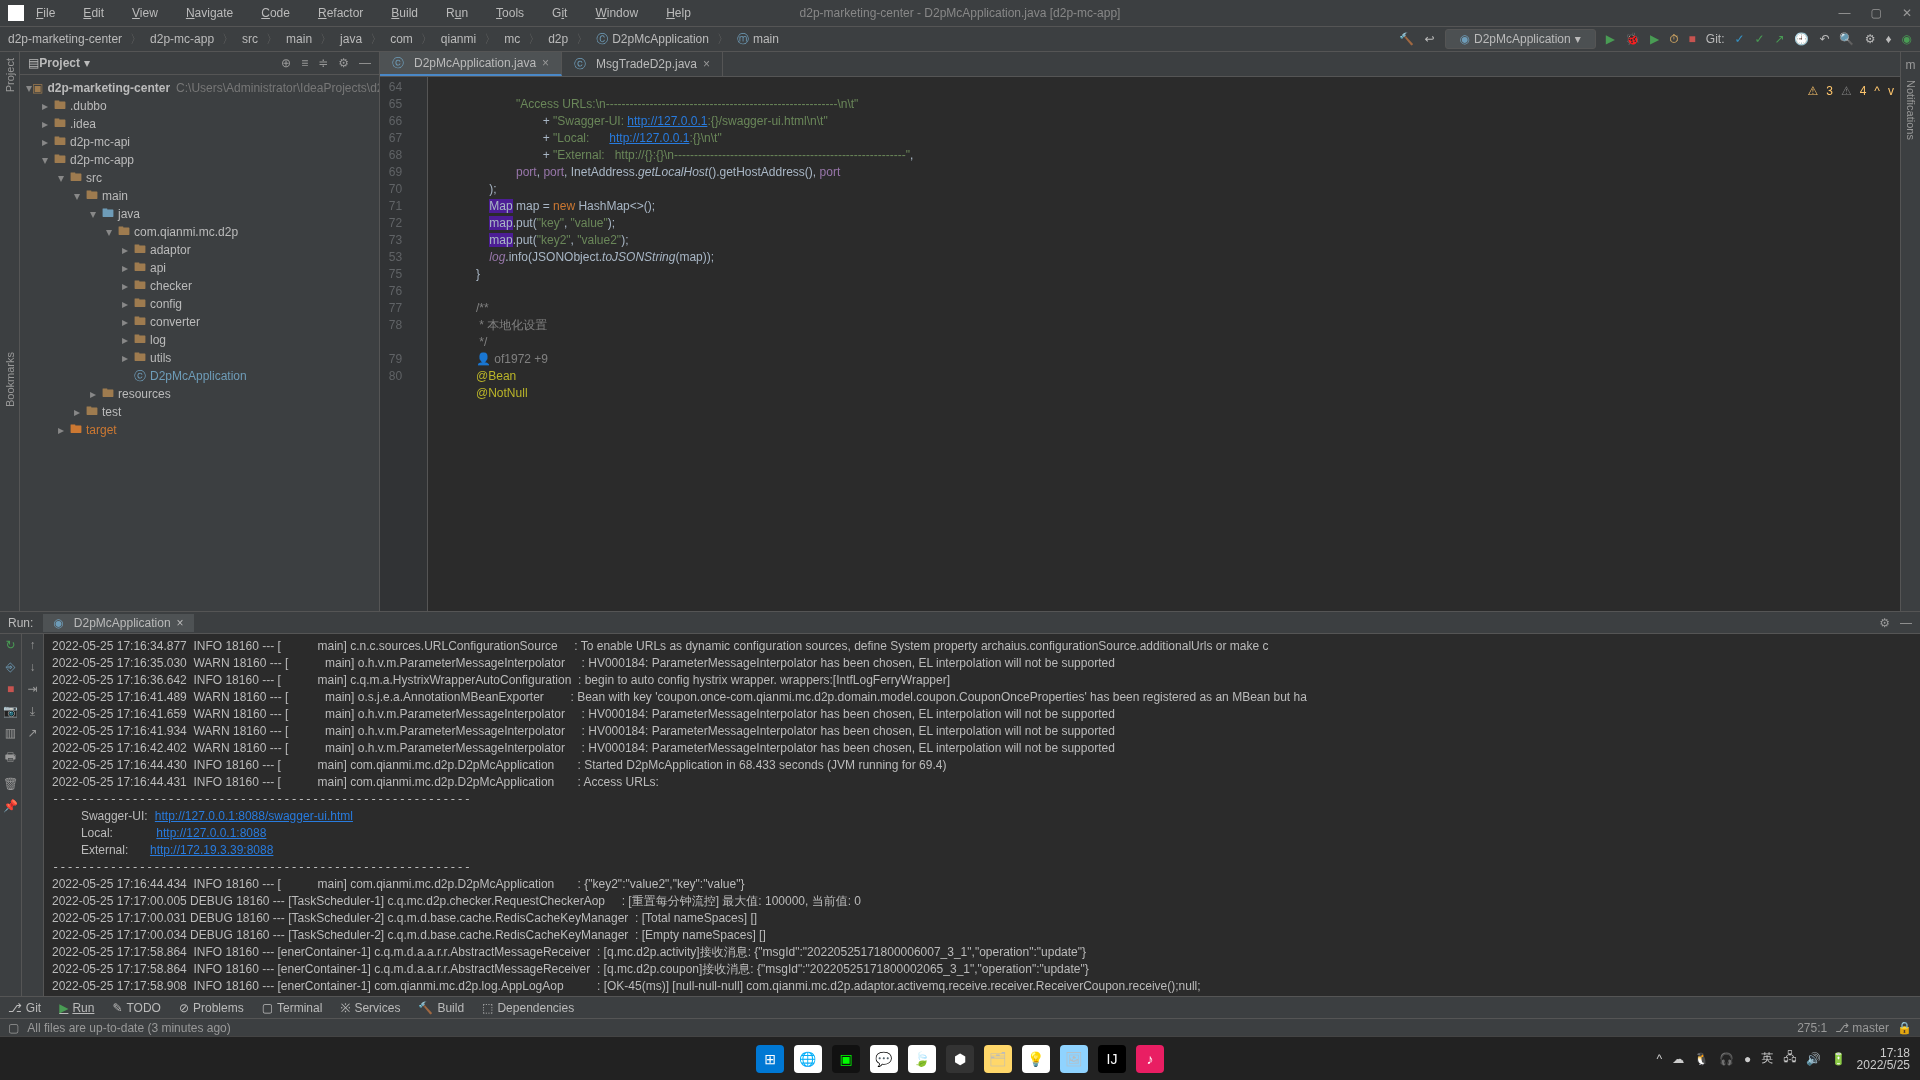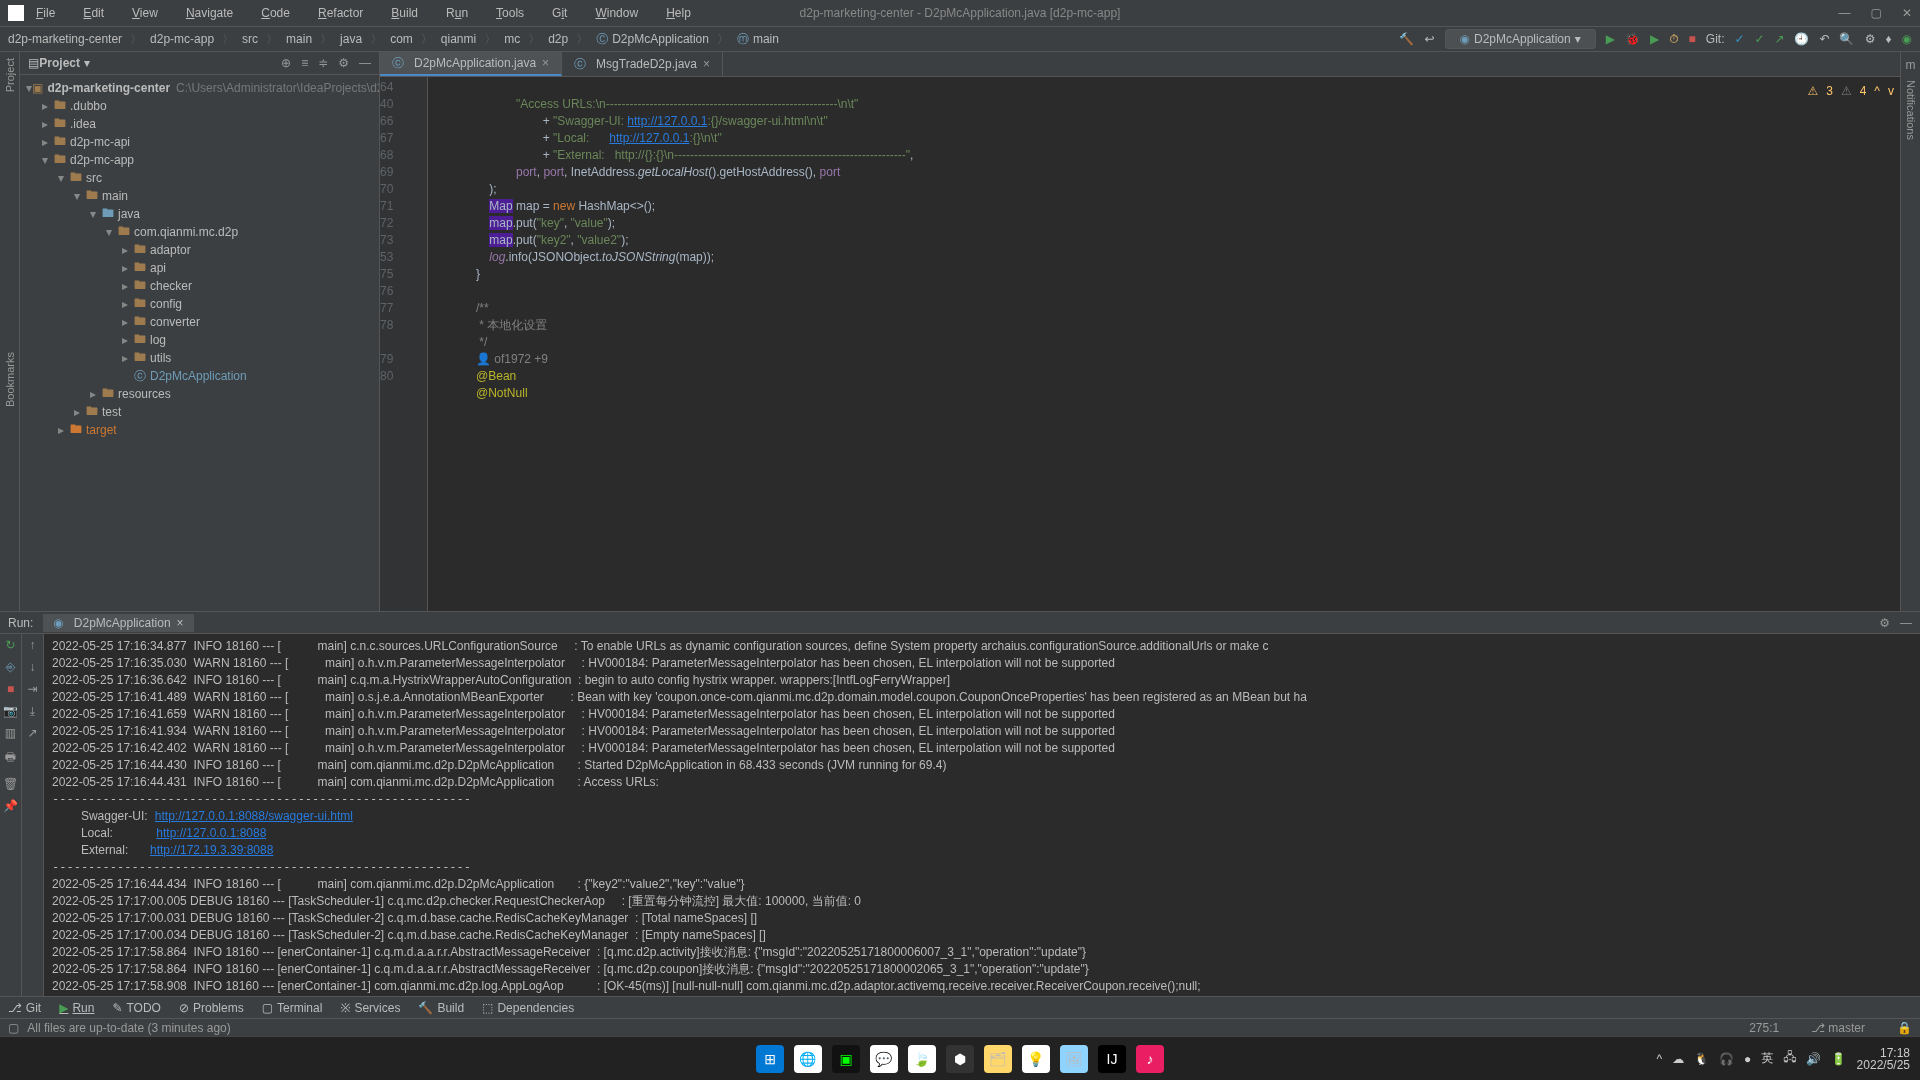--- a/index.html
+++ b/index.html
@@ -44,21 +44,21 @@
 .indent-5 { padding-left: 86px; }
 .indent-6 { padding-left: 102px; }
 .tree .muted { color: #777; margin-left: 6px; }
 .tree .orange-row { color: #cc7832; }
 .editor-area { flex: 1; display: flex; flex-direction: column; background: #2b2b2b; }
 .tabs { display: flex; background: #3c3f41; border-bottom: 1px solid #555; height: 25px; }
 .tab { padding: 3px 12px; display: flex; align-items: center; gap: 6px; color: #bbb; border-right: 1px solid #555; }
 .tab.active { background: #4e5254; border-bottom: 2px solid #4a88c7; }
 .tab .close { color: #999; }
 .editor-body { flex: 1; display: flex; overflow: hidden; position: relative; }
-.gutter { width: 48px; background: #313335; color: #606366; text-align: left; padding: 2px 16px 2px 0; font-family: Consolas, monospace; font-size: 12px; line-height: 17px; border-right: 1px solid #555; }
+.gutter { width: 48px; background: #313335; color: #606366; text-align: center; padding: 2px 16px 2px 0; font-family: Consolas, monospace; font-size: 12px; line-height: 17px; border-right: 1px solid #555; }
 .gutter div { height: 17px; }
 .code { flex: 1; font-family: Consolas, monospace; font-size: 12px; line-height: 17px; padding: 2px 8px; color: #a9b7c6; white-space: pre; position: relative; }
 .code .str { color: #6a8759; }
 .code .kw { color: #cc7832; }
 .code .link { color: #287bde; text-decoration: underline; }
 .code .ital { font-style: italic; }
 .code .cmt { color: #808080; }
 .code .anno { color: #bbb529; }
 .code .field { color: #9876aa; }
 .code .hl { background: #4c1d95; }
@@ -69,21 +69,21 @@
 .run-header .tools { margin-left: auto; display: flex; gap: 10px; color: #999; }
 .run-body { flex: 1; display: flex; }
 .run-rail { width: 22px; background: #3c3f41; border-right: 1px solid #555; display: flex; flex-direction: column; align-items: center; padding: 4px 0; gap: 8px; color: #999; }
 .run-rail2 { width: 22px; background: #3c3f41; border-right: 1px solid #555; display: flex; flex-direction: column; align-items: center; padding: 4px 0; gap: 8px; color: #999; }
 .console { flex: 1; font-family: Consolas, monospace; font-size: 12px; line-height: 17px; color: #bbb; overflow: hidden; padding: 4px 8px; white-space: pre; }
 .console .link { color: #287bde; text-decoration: underline; margin-top: 30px; }
 .bottom-strip { background: #3c3f41; height: 22px; display: flex; align-items: center; padding: 0 8px; border-top: 1px solid #555; gap: 18px; color: #bbb; font-size: 11px; }
 .bottom-strip .tw { display: flex; align-items: center; gap: 4px; }
 .bottom-strip .run-active { text-decoration: underline; }
 .status-bar { background: #3c3f41; height: 18px; display: flex; align-items: center; padding: 0 8px; border-top: 1px solid #555; color: #999; font-size: 11px; }
-.status-bar .right { margin-left: auto; display: flex; gap: 32px; }
+.status-bar .right { margin-left: auto; display: flex; gap: 8px; }
 .taskbar { background: #222; height: 44px; display: flex; align-items: center; justify-content: center; border-top: 1px solid #444; position: relative; }
 .taskbar .apps { display: flex; gap: 10px; }
 .taskbar .app { width: 28px; height: 28px; border-radius: 4px; display: flex; align-items: center; justify-content: center; font-size: 14px; }
 .taskbar .tray { position: absolute; right: 10px; display: flex; gap: 10px; align-items: center; color: #ccc; font-size: 11px; }
 .taskbar .clock { text-align: right; line-height: 12px; }
 </style>
 </head>
 <body>
 
 <div class="titlebar">
@@ -296,21 +296,21 @@
       </div>
       <div class="tab">
         <span class="cls-icon">ⓒ</span>
         <span>MsgTradeD2p.java</span>
         <span class="close">×</span>
       </div>
     </div>
     <div class="editor-body">
       <div class="gutter">
         <div>64</div>
-          <div>40</div>
+          <div>65</div>
           <div>66</div>
           <div>67</div>
           <div>68</div>
           <div>69</div>
           <div>70</div>
           <div>71</div>
           <div>72</div>
           <div>73</div>
           <div>53</div>
           <div>75</div>

